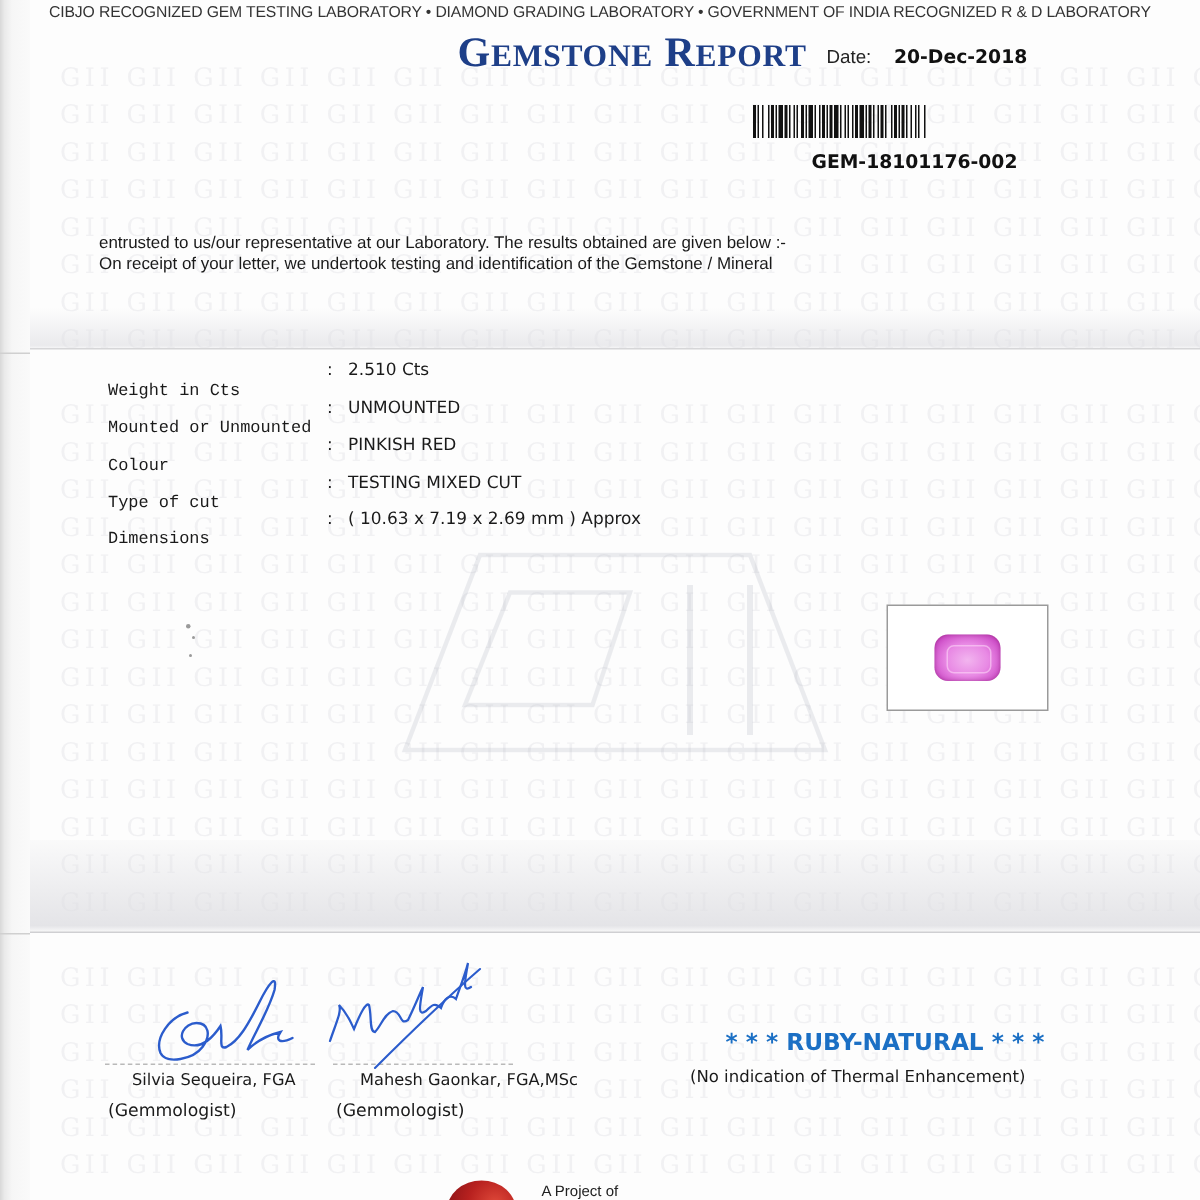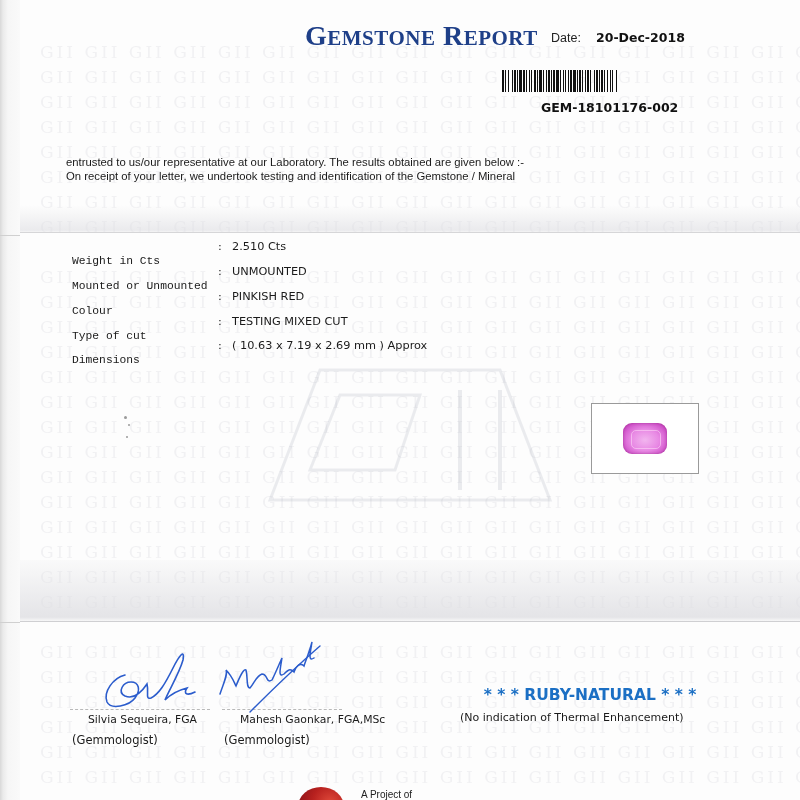--- a/index.html
+++ b/index.html
@@ -123,20 +123,21 @@
     <polygon points="60,110 90,35 170,35 145,110" fill="none" stroke="#9aa0b0" stroke-width="3"></polygon>
     <line x1="210" y1="30" x2="210" y2="130" stroke="#9aa0b0" stroke-width="4"></line>
     <line x1="250" y1="30" x2="250" y2="130" stroke="#9aa0b0" stroke-width="4"></line>
   </svg>
 
   <div class="fold-band band-1"></div>
   <div class="band-1-line"></div>
   <div class="fold-band band-2"></div>
   <div class="band-2-line"></div>
 
+  <div class="header-tagline">CIBJO RECOGNIZED GEM TESTING LABORATORY • DIAMOND GRADING LABORATORY • GOVERNMENT OF INDIA RECOGNIZED R &amp; D LABORATORY</div>
 
   <div class="title">
     <span class="big">G</span><span class="small">EMSTONE</span>&nbsp;<span class="big">R</span><span class="small">EPORT</span>
   </div>
 
   <div class="date-label">Date:</div>
   <div class="date-value">20-Dec-2018</div>
 
   <div class="barcode" id="barcode">
       <span style="width: 2px; background: rgb(17, 17, 17);"></span>

